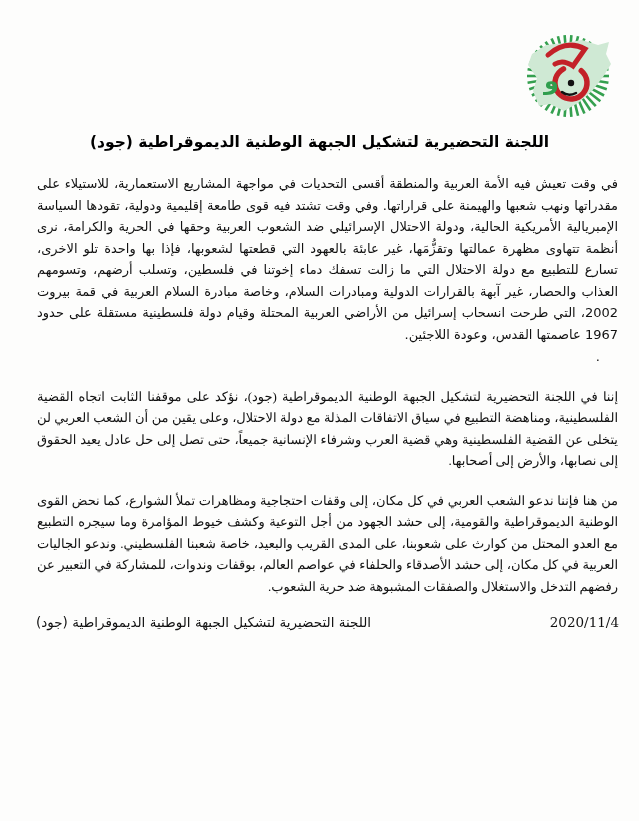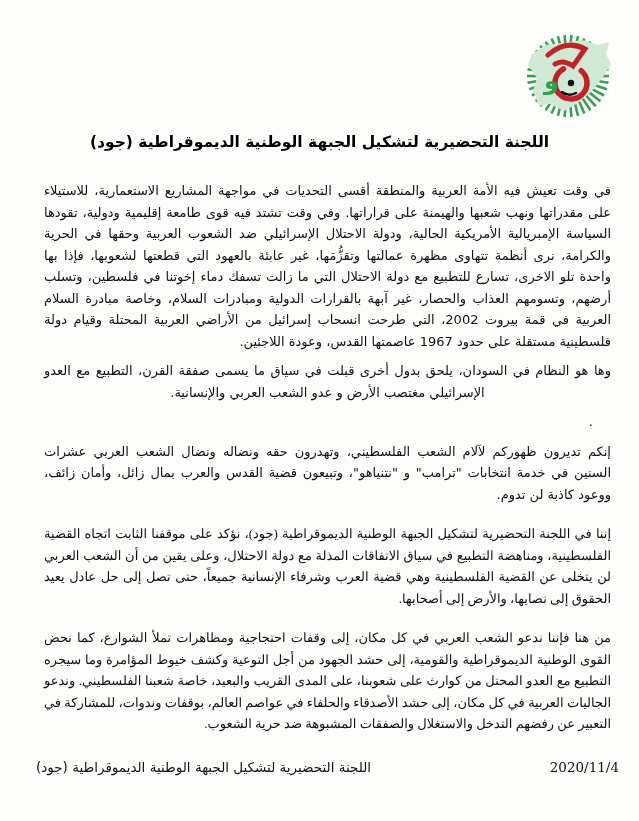--- a/index.html
+++ b/index.html
@@ -25,21 +25,21 @@
     line-height:24px;
     color:#000;
   }
   .doc-body{
     direction:rtl;
     padding:18px 20px 0 36px;
     text-align:justify;
     font-size:13px;
     line-height:21.5px;
   }
-  .doc-body p{margin:8px;}
+  .doc-body p{margin:1px;}
   .doc-body p.gap{margin-top:18px;font-family:Liberation Serif, serif;}
   .center-last{text-align-last:center;}
   .dot-line{text-align:right;padding-right:18px;}
   .footer{
     direction:rtl;
     display:flex;
     justify-content:space-between;
     align-items:baseline;
     padding:16px 20px 0 36px;
     font-size:13.5px;
@@ -103,23 +103,21 @@
       </g>
     </svg>
   </div>
 
   <div class="titles">
     <div>اللجنة التحضيرية لتشكيل الجبهة الوطنية الديموقراطية (جود)</div>
   </div>
 
   <div class="doc-body">
     <p>في وقت تعيش فيه الأمة العربية والمنطقة أقسى التحديات في مواجهة المشاريع الاستعمارية، للاستيلاء على مقدراتها ونهب شعبها والهيمنة على قراراتها. وفي وقت تشتد فيه  قوى طامعة إقليمية ودولية، تقودها السياسة الإمبريالية الأمريكية الحالية، ودولة الاحتلال الإسرائيلي ضد الشعوب العربية وحقها في الحرية والكرامة، نرى أنظمة تتهاوى مظهرة عمالتها وتقزُّمَها، غير عابئة بالعهود التي قطعتها لشعوبها، فإذا بها واحدة تلو الاخرى، تسارع للتطبيع مع دولة الاحتلال التي ما زالت تسفك دماء إخوتنا في فلسطين، وتسلب أرضهم، وتسومهم العذاب والحصار، غير آبهة بالقرارات الدولية ومبادرات السلام، وخاصة مبادرة السلام العربية في قمة  بيروت 2002، التي طرحت انسحاب إسرائيل من الأراضي العربية المحتلة وقيام دولة فلسطينية مستقلة على حدود 1967 عاصمتها القدس، وعودة اللاجئين.</p>
-    <p class="center-last">وها هو النظام في السودان، يلحق بدول أخرى قبلت في سياق ما يسمى صفقة القرن، التطبيع مع العدو الإسرائيلي مغتصب الأرض و عدو الشعب العربي والإنسانية.</p>
     <p class="dot-line">.</p>
-    <p>إنكم تديرون ظهوركم لآلام الشعب الفلسطيني، وتهدرون حقه ونضاله ونضال الشعب العربي عشرات السنين في خدمة انتخابات "ترامب" و "نتنياهو"، وتبيعون قضية القدس والعرب بمال زائل، وأمان زائف، ووعود كاذبة لن تدوم.</p>
     <p class="gap">إننا في اللجنة التحضيرية لتشكيل الجبهة الوطنية الديموقراطية (جود)، نؤكد على موقفنا الثابت اتجاه القضية الفلسطينية، ومناهضة التطبيع في سياق الاتفاقات المذلة مع دولة الاحتلال، وعلى يقين من أن الشعب العربي لن يتخلى عن القضية الفلسطينية وهي قضية العرب وشرفاء الإنسانية جميعاً، حتى تصل إلى حل عادل يعيد الحقوق إلى نصابها، والأرض إلى أصحابها.</p>
     <p class="gap">من هنا فإننا ندعو الشعب العربي في كل مكان، إلى وقفات احتجاجية ومظاهرات تملأ الشوارع، كما نحض القوى الوطنية الديموقراطية والقومية، إلى حشد الجهود من أجل التوعية وكشف خيوط المؤامرة وما سيجره التطبيع مع العدو المحتل من كوارث على شعوبنا، على المدى القريب والبعيد، خاصة شعبنا الفلسطيني. وندعو الجاليات العربية في كل مكان، إلى حشد الأصدقاء والحلفاء في عواصم العالم، بوقفات وندوات، للمشاركة في التعبير  عن رفضهم التدخل والاستغلال والصفقات المشبوهة ضد حرية الشعوب.</p>
   </div>
 
   <div class="footer">
     <span class="date">2020/11/4</span>
     <span>اللجنة التحضيرية لتشكيل الجبهة الوطنية الديموقراطية (جود)</span>
   </div>
 
 </div>

